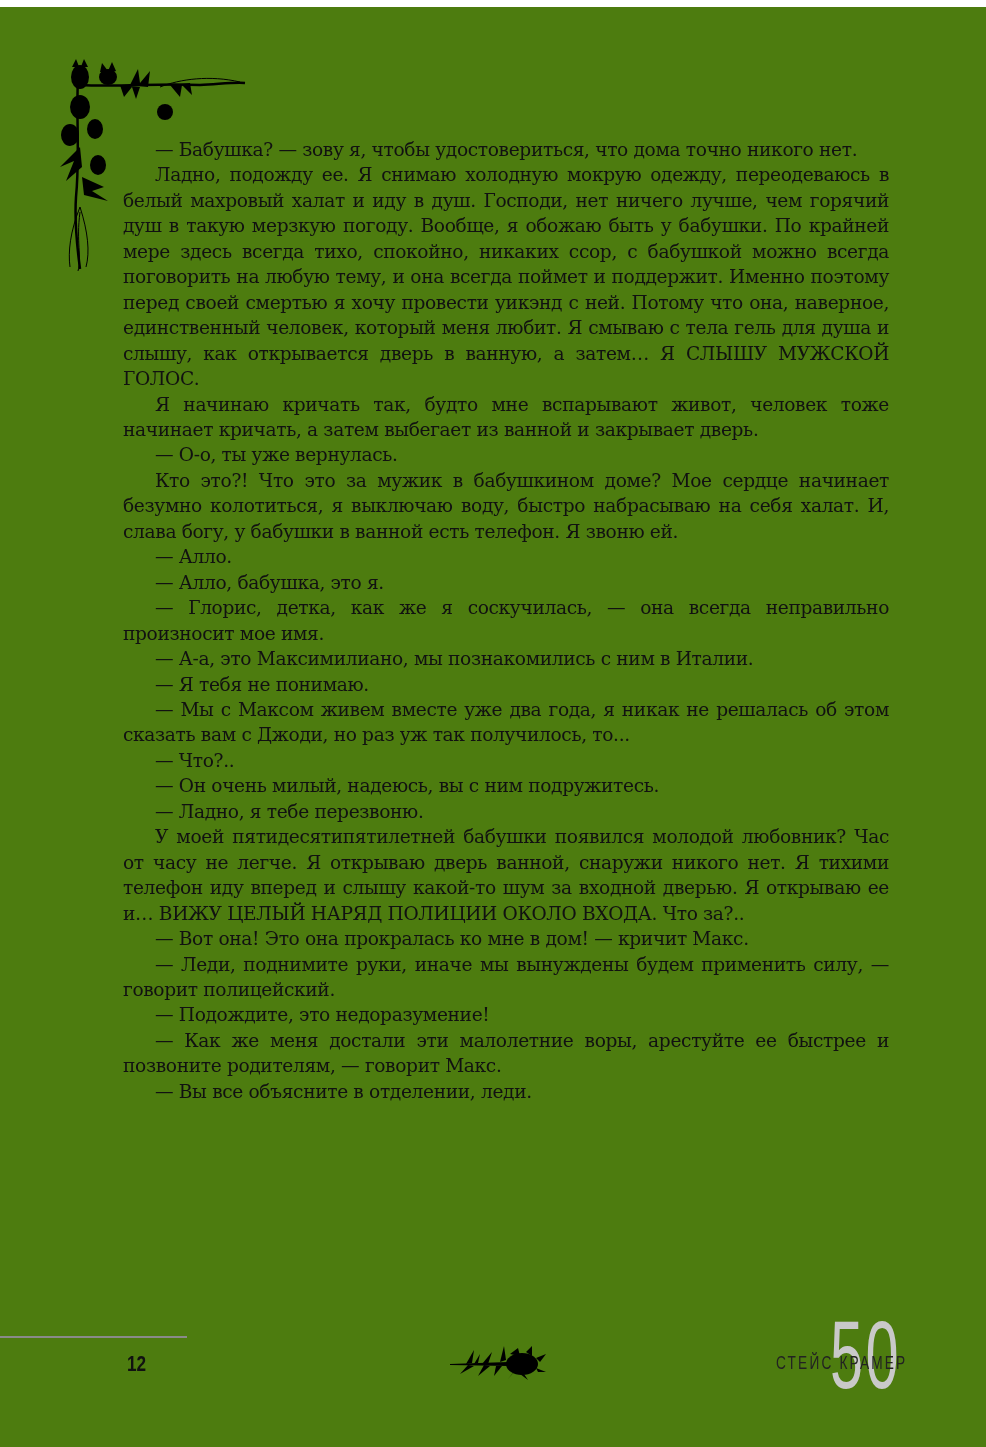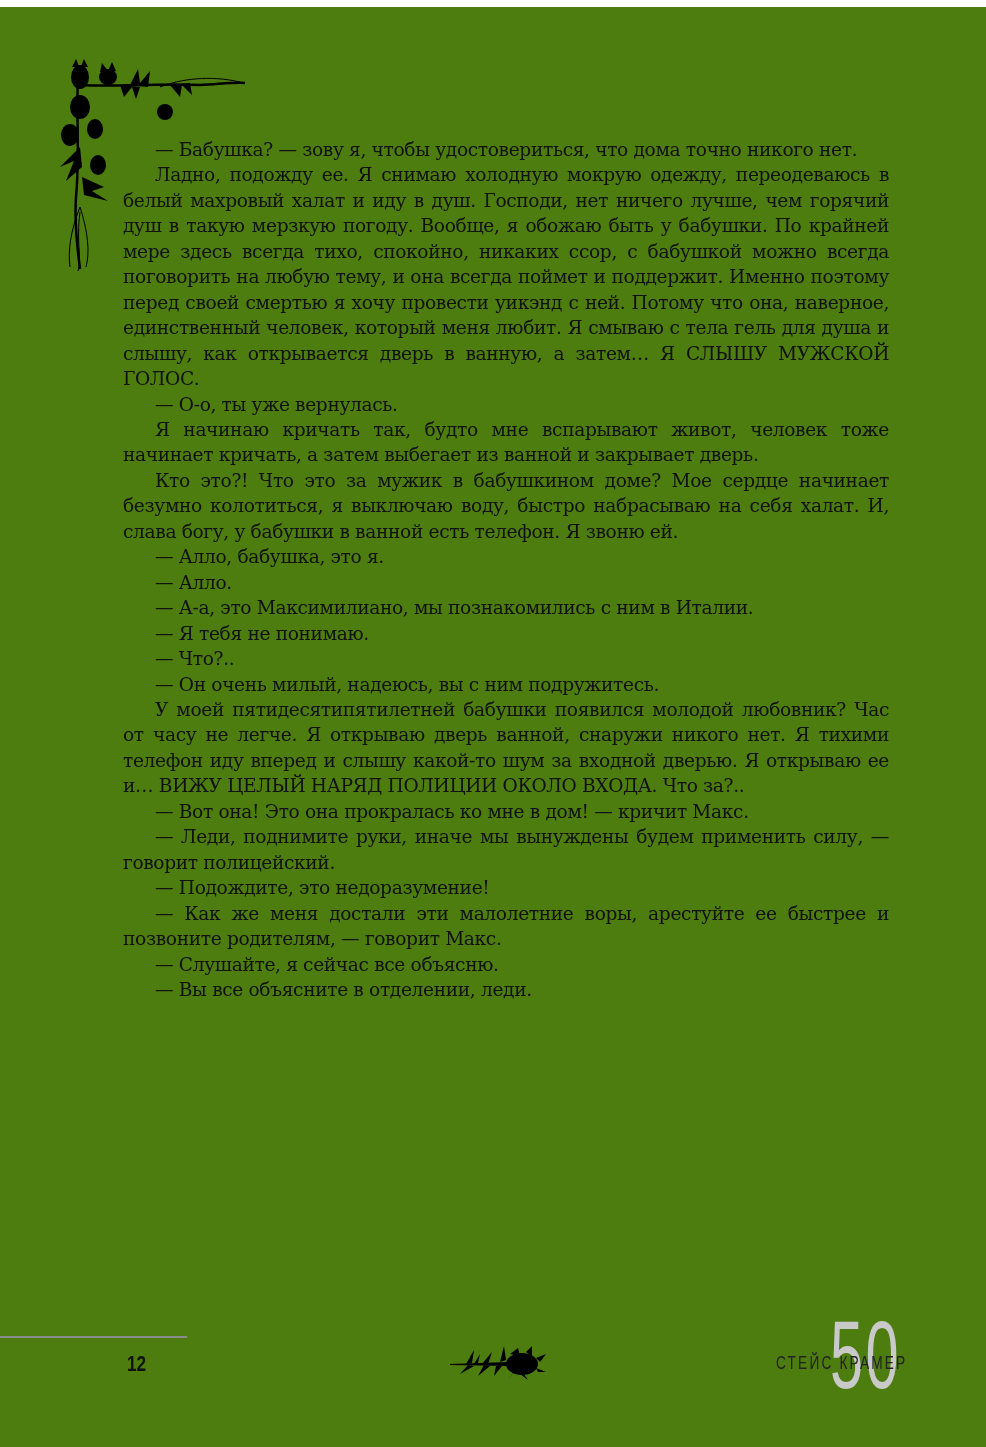--- a/index.html
+++ b/index.html
@@ -80,35 +80,37 @@
       <path d="M42 120 L64 130 L52 134 L68 144 L44 138 Z"></path>
       <path d="M90 28 L98 12 L100 26 L110 14 L108 30 Z"></path>
       <path d="M80 28 L84 40 L92 30 L96 42 L100 30 Z"></path>
       <path d="M130 28 L140 40 L142 28 L152 38 L150 26 Z"></path>
     </g>
   </svg>
 
   <div class="text-block">
     <p>— Бабушка? — зову я, чтобы удостовериться, что дома точно нико­го нет.</p>
     <p>Ладно, подожду ее. Я снимаю холодную мокрую одежду, переоде­ваюсь в белый махровый халат и иду в душ. Господи, нет ничего луч­ше, чем горячий душ в такую мерзкую погоду. Вообще, я обожаю быть у бабушки. По крайней мере здесь всегда тихо, спокойно, никаких ссор, с бабушкой можно всегда поговорить на любую тему, и она всегда пой­мет и поддержит. Именно поэтому перед своей смертью я хочу провести уикэнд с ней. Потому что она, наверное, единственный человек, кото­рый меня любит. Я смываю с тела гель для душа и слышу, как открыва­ется дверь в ванную, а затем… Я СЛЫШУ МУЖСКОЙ ГОЛОС.</p>
+    <p>Я начинаю кричать так, будто мне вспарывают живот, человек тоже начинает кричать, а затем выбегает из ванной и закрывает дверь.</p>
     <p>— О-о, ты уже вернулась.</p>
-    <p>Я начинаю кричать так, будто мне вспарывают живот, человек тоже начинает кричать, а затем выбегает из ванной и закрывает дверь.</p>
     <p>Кто это?! Что это за мужик в бабушкином доме? Мое сердце начинает безумно колотиться, я выключаю воду, быстро набрасываю на себя ха­лат. И, слава богу, у бабушки в ванной есть телефон. Я звоню ей.</p>
+    <p>— Алло.</p>
     <p>— Алло, бабушка, это я.</p>
-    <p>— Алло.</p>
+    <p>— Глорис, детка, как же я соскучилась, — она всегда неправильно произносит мое имя.</p>
     <p>— А-а, это Максимилиано, мы познакомились с ним в Италии.</p>
     <p>— Я тебя не понимаю.</p>
+    <p>— Мы с Максом живем вместе уже два года, я никак не решалась об этом сказать вам с Джоди, но раз уж так получилось, то...</p>
     <p>— Что?..</p>
     <p>— Он очень милый, надеюсь, вы с ним подружитесь.</p>
+    <p>— Ладно, я тебе перезвоню.</p>
     <p>У моей пятидесятипятилетней бабушки появился молодой любов­ник? Час от часу не легче. Я открываю дверь ванной, снаружи никого нет. Я тихими телефон иду вперед и слышу какой-то шум за входной две­рью. Я открываю ее и… ВИЖУ ЦЕЛЫЙ НАРЯД ПОЛИЦИИ ОКОЛО ВХО­ДА. Что за?..</p>
     <p>— Вот она! Это она прокралась ко мне в дом! — кричит Макс.</p>
     <p>— Леди, поднимите руки, иначе мы вынуждены будем применить силу, — говорит полицейский.</p>
     <p>— Подождите, это недоразумение!</p>
     <p>— Как же меня достали эти малолетние воры, арестуйте ее быстрее и позвоните родителям, — говорит Макс.</p>
-    <p>— Слушайте, я сейчас все объясню.</p>
     <p>— Вы все объясните в отделении, леди.</p>
   </div>
 
   <div class="footer-rule"></div>
   <div class="page-number">12</div>
 
   <svg class="footer-ornament" viewBox="0 0 100 36">
     <g fill="#000">
       <path d="M2 20 L60 18 L60 22 L2 21 Z"></path>
       <path d="M18 20 L26 6 L24 19 Z"></path>

